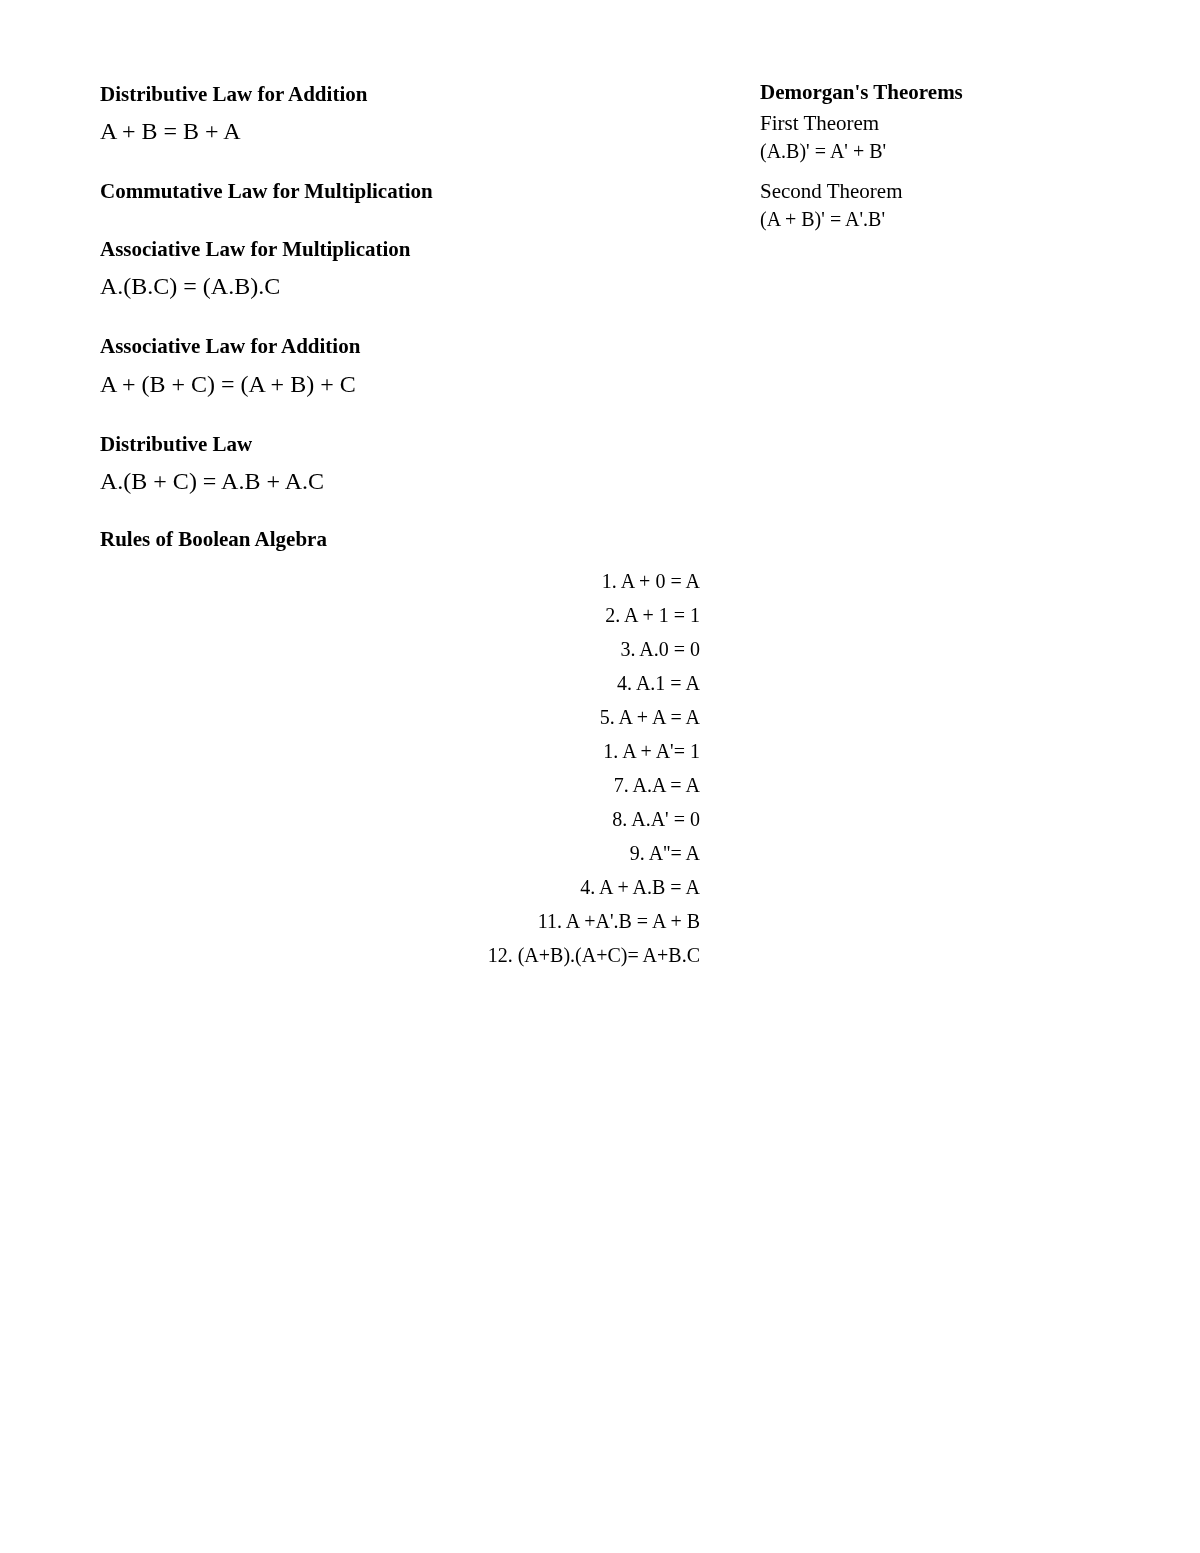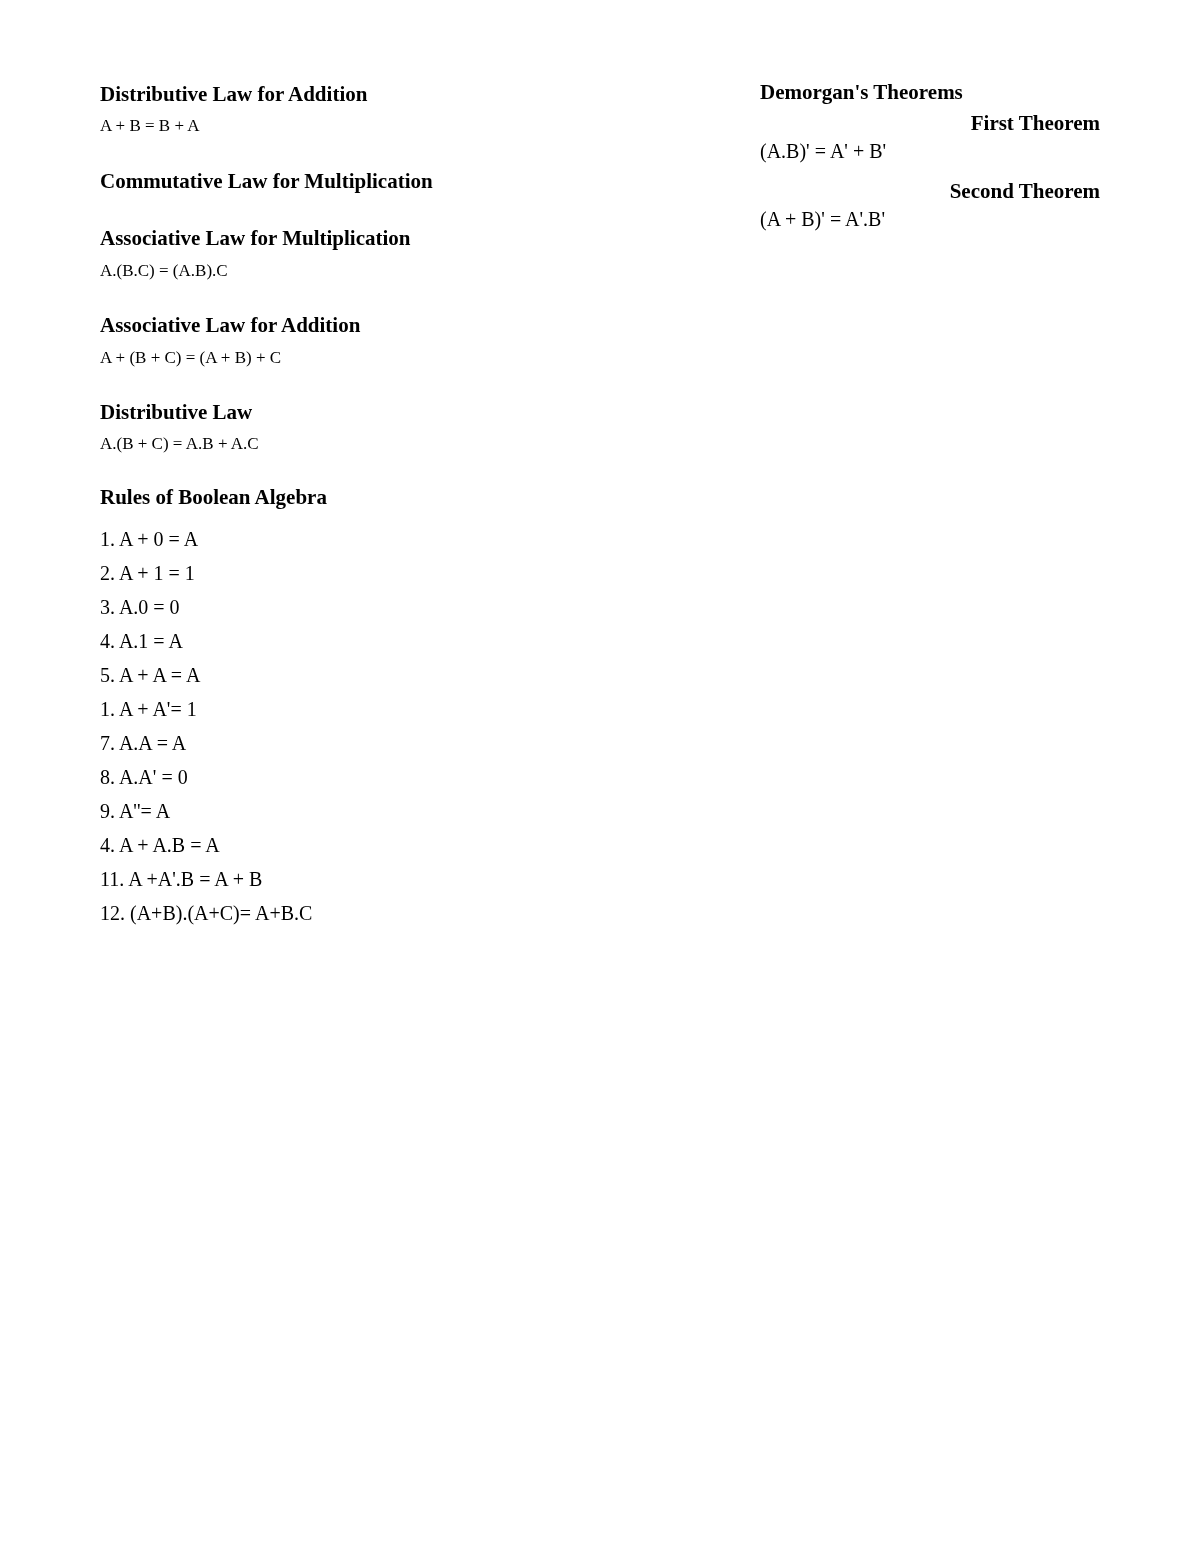--- a/index.html
+++ b/index.html
@@ -39,36 +39,35 @@
     }
 
     .law-title {
       font-weight: bold;
       font-size: 21px;
       line-height: 1.4;
       margin-bottom: 4px;
     }
 
     .law-formula {
-      font-size: 17px;
+      font-size: 24px;
       line-height: 1.5;
       margin-left: 0;
     }
 
     .demorgan-title {
       font-weight: bold;
       font-size: 21px;
       margin-bottom: 6px;
     }
 
     .demorgan-subtitle {
-      font-weight: bold;
+      font-weight: normal;
       font-size: 21px;
       margin-bottom: 4px;
-      text-align: right;
     }
 
     .demorgan-formula {
       font-size: 20px;
       margin-bottom: 16px;
       font-family: Liberation Serif, serif;
     }
 
     .rules-title {
       font-weight: bold;
@@ -77,20 +76,21 @@
     }
 
     .rules-list {
       list-style: none;
       font-size: 20px;
       line-height: 1.7;
     }
 
     .rules-list li {
       line-height: 1.7;
+      text-align: right;
     }
   </style>
 </head>
 <body>
 
 <div class="page-layout">
 
   <div class="left-column">
 
     <div id="laws-container">

